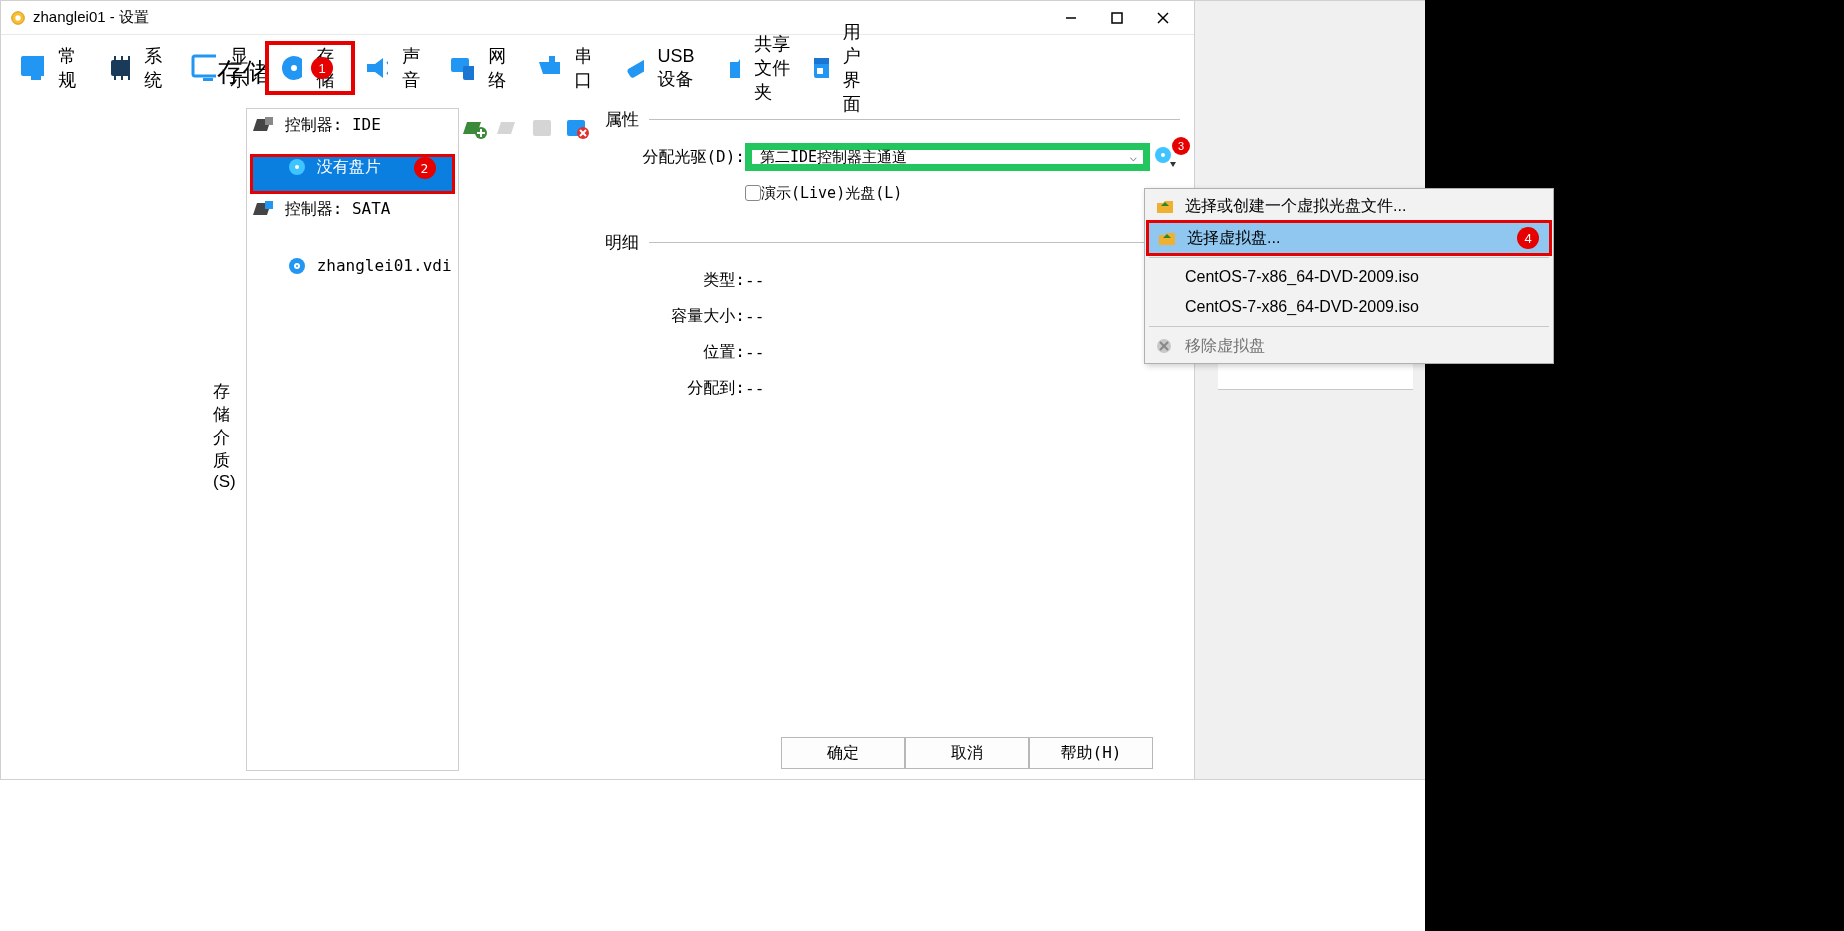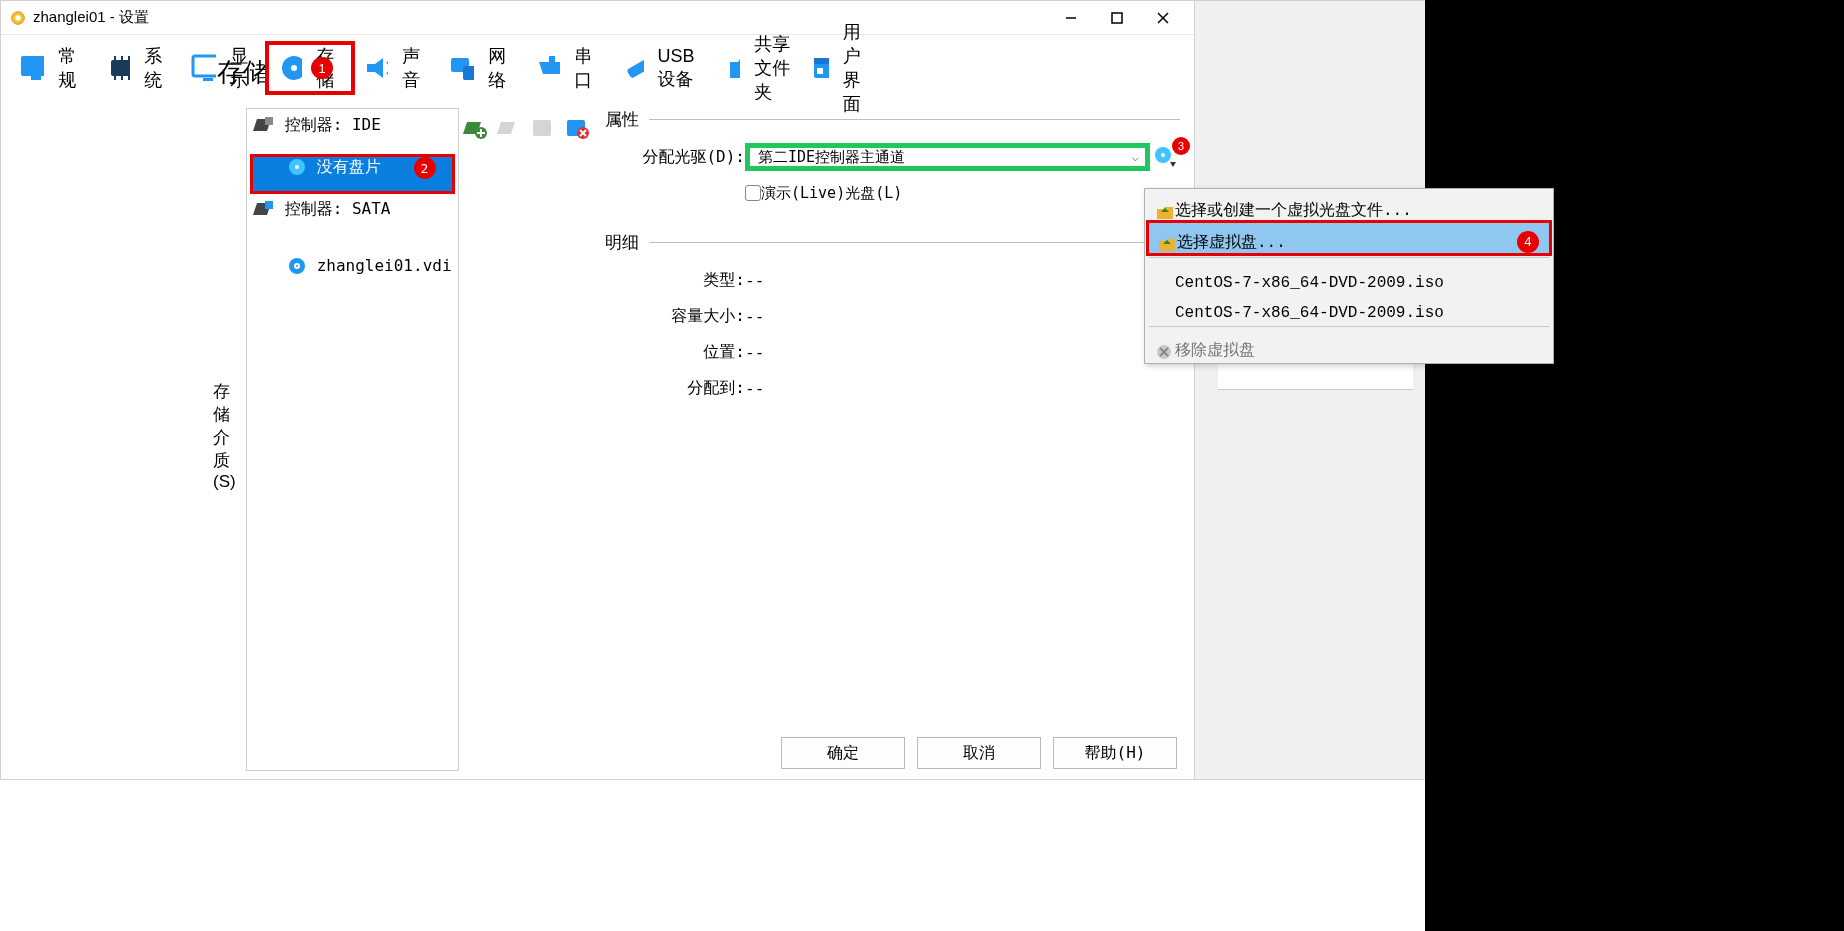--- a/index.html
+++ b/index.html
@@ -126,21 +126,21 @@
     .form-label {
       width: 140px;
       text-align: right;
       font-size: 16px;
       font-family: monospace, "Microsoft YaHei";
     }
     .form-value { font-size: 16px; font-family: monospace; }
     .combo {
       flex: 1;
       height: 28px;
-      border: 5px solid #22c55e;
+      border: 7px solid #22c55e;
       padding: 0 8px;
       display: flex; align-items: center;
       font-family: monospace, "Microsoft YaHei";
       position: relative;
     }
     .combo-arrow {
       position: absolute; right: 6px;
       font-size: 12px; color: #666;
     }
     .disc-btn {
@@ -158,46 +158,46 @@
       position: absolute;
       top: 0; left: 1195px;
       width: 230px; height: 780px;
       background: #f0f0f0;
       border-top: 1px solid #d0d0d0;
       border-bottom: 1px solid #d0d0d0;
     }
     .footer-btns {
       position: absolute;
       bottom: 10px; left: 780px;
-      display: flex; gap: 12px;
+      display: flex; 
     }
     .btn {
       width: 124px; height: 32px;
       border: 1px solid #b8b8b8;
       background: #fdfdfd;
       display: flex; align-items: center; justify-content: center;
       font-size: 16px;
       font-family: monospace, "Microsoft YaHei";
       cursor: pointer;
     }
     .menu {
       position: absolute;
       top: 188px; left: 1144px;
       width: 410px;
       background: #f2f2f2;
       border: 1px solid #b0b0b0;
       box-shadow: 2px 2px 6px rgba(0,0,0,.2);
       padding: 2px;
     }
     .menu-item {
-      display: flex; align-items: flex-end;
+      display: flex; align-items: center;
       height: 30px;
       padding: 0 8px;
-      gap: 0;
-      font-family: Liberation Mono, monospace;
+      gap: 10px;
+      font-family: Liberation Sans, sans-serif;
       font-size: 16px;
       cursor: pointer;
     }
     .menu-item.highlight {
       background: #8fc7f0;
       outline: 3px solid #e60000;
       margin: 2px;
     }
     .menu-sep {
       height: 1px; background: #c8c8c8;

